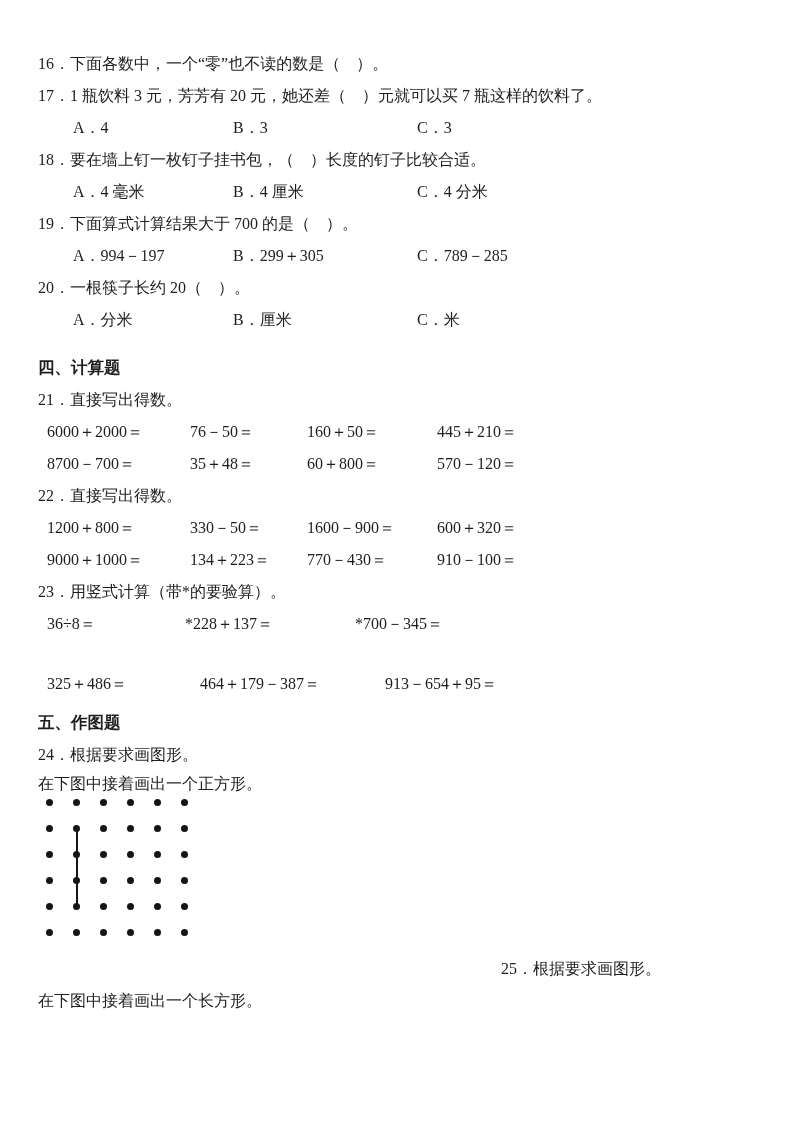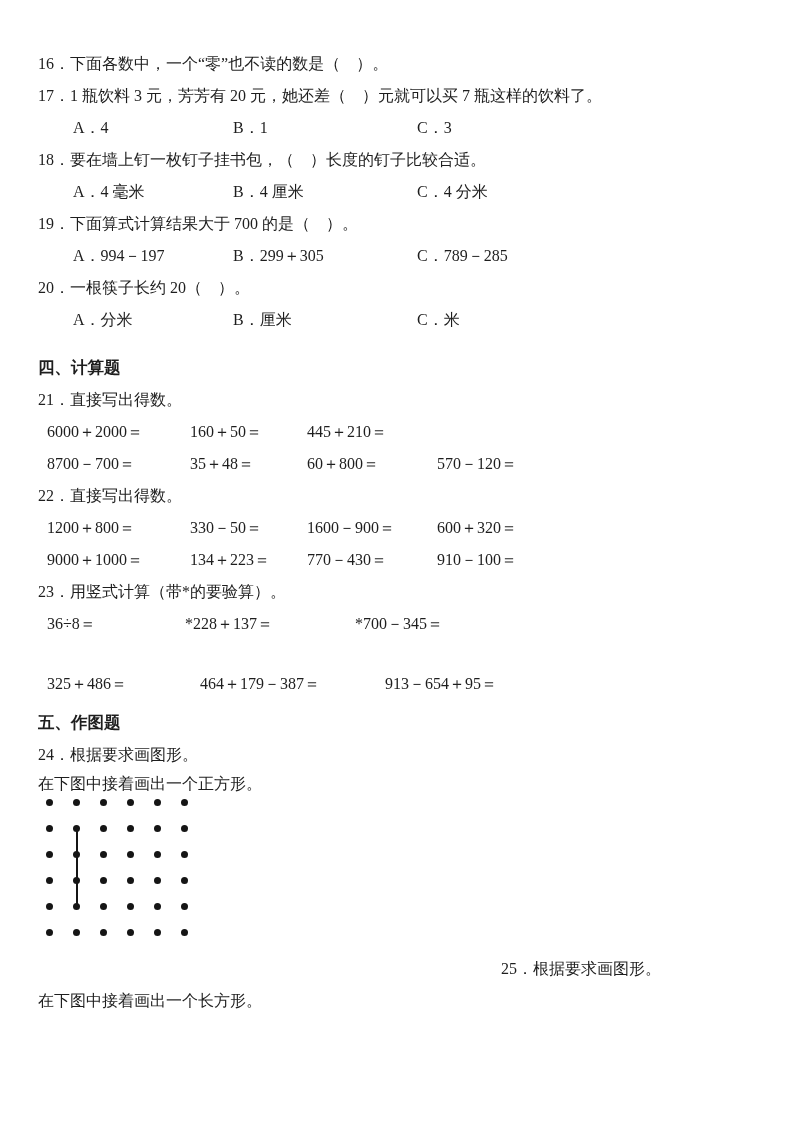--- a/index.html
+++ b/index.html
@@ -28,21 +28,21 @@
 </head>
 <body>
 
 <div class="page">
 
   <div class="line">16．下面各数中，一个“零”也不读的数是（　）。</div>
 
   <div class="line">17．1 瓶饮料 3 元，芳芳有 20 元，她还差（　）元就可以买 7 瓶这样的饮料了。</div>
   <div class="line options">
     <span class="opt1">A．4</span>
-    <span class="opt2">B．1</span>
+    <span class="opt2">B．3</span>
     <span class="opt3">C．3</span>
   </div>
 
   <div class="line">18．要在墙上钉一枚钉子挂书包，（　）长度的钉子比较合适。</div>
   <div class="line options">
     <span class="opt1">A．4 毫米</span>
     <span class="opt2">B．4 厘米</span>
     <span class="opt3">C．4 分米</span>
   </div>
 
@@ -58,20 +58,21 @@
     <span class="opt1">A．分米</span>
     <span class="opt2">B．厘米</span>
     <span class="opt3">C．米</span>
   </div>
 
   <div class="line sec-heading">四、计算题</div>
 
   <div class="line">21．直接写出得数。</div>
   <div class="line calc-row4">
     <span>6000＋2000＝</span>
+    <span>76－50＝</span>
     <span>160＋50＝</span>
     <span>445＋210＝</span>
   </div>
   <div class="line calc-row4">
     <span>8700－700＝</span>
     <span>35＋48＝</span>
     <span>60＋800＝</span>
     <span>570－120＝</span>
   </div>
 

